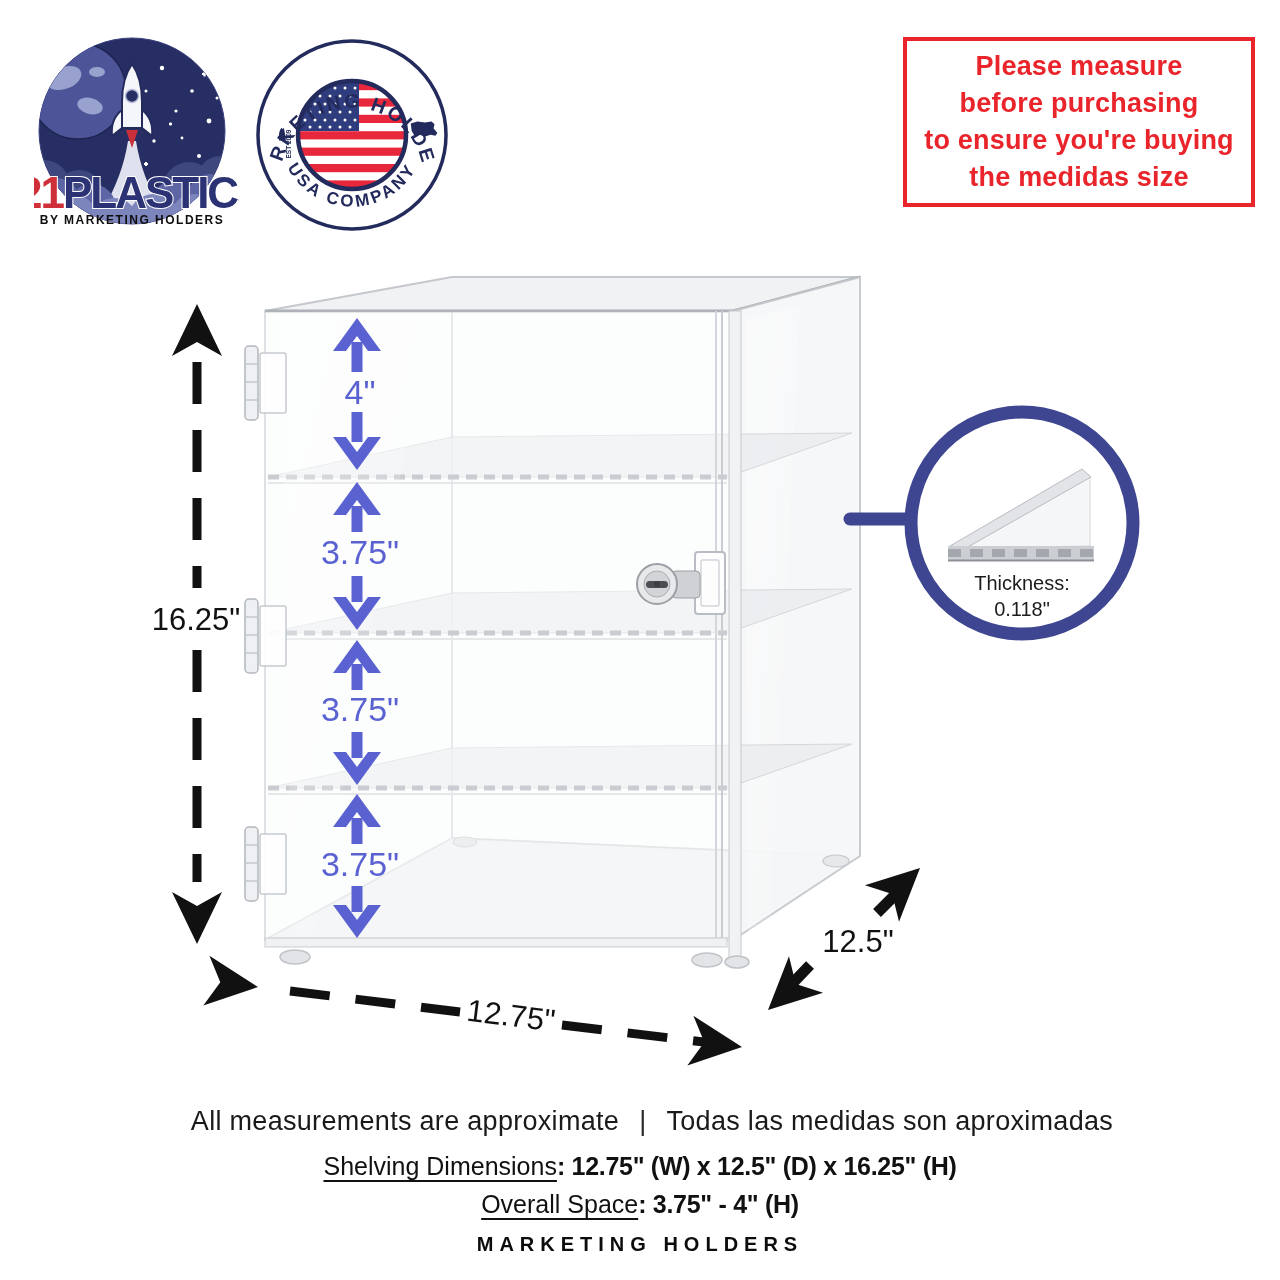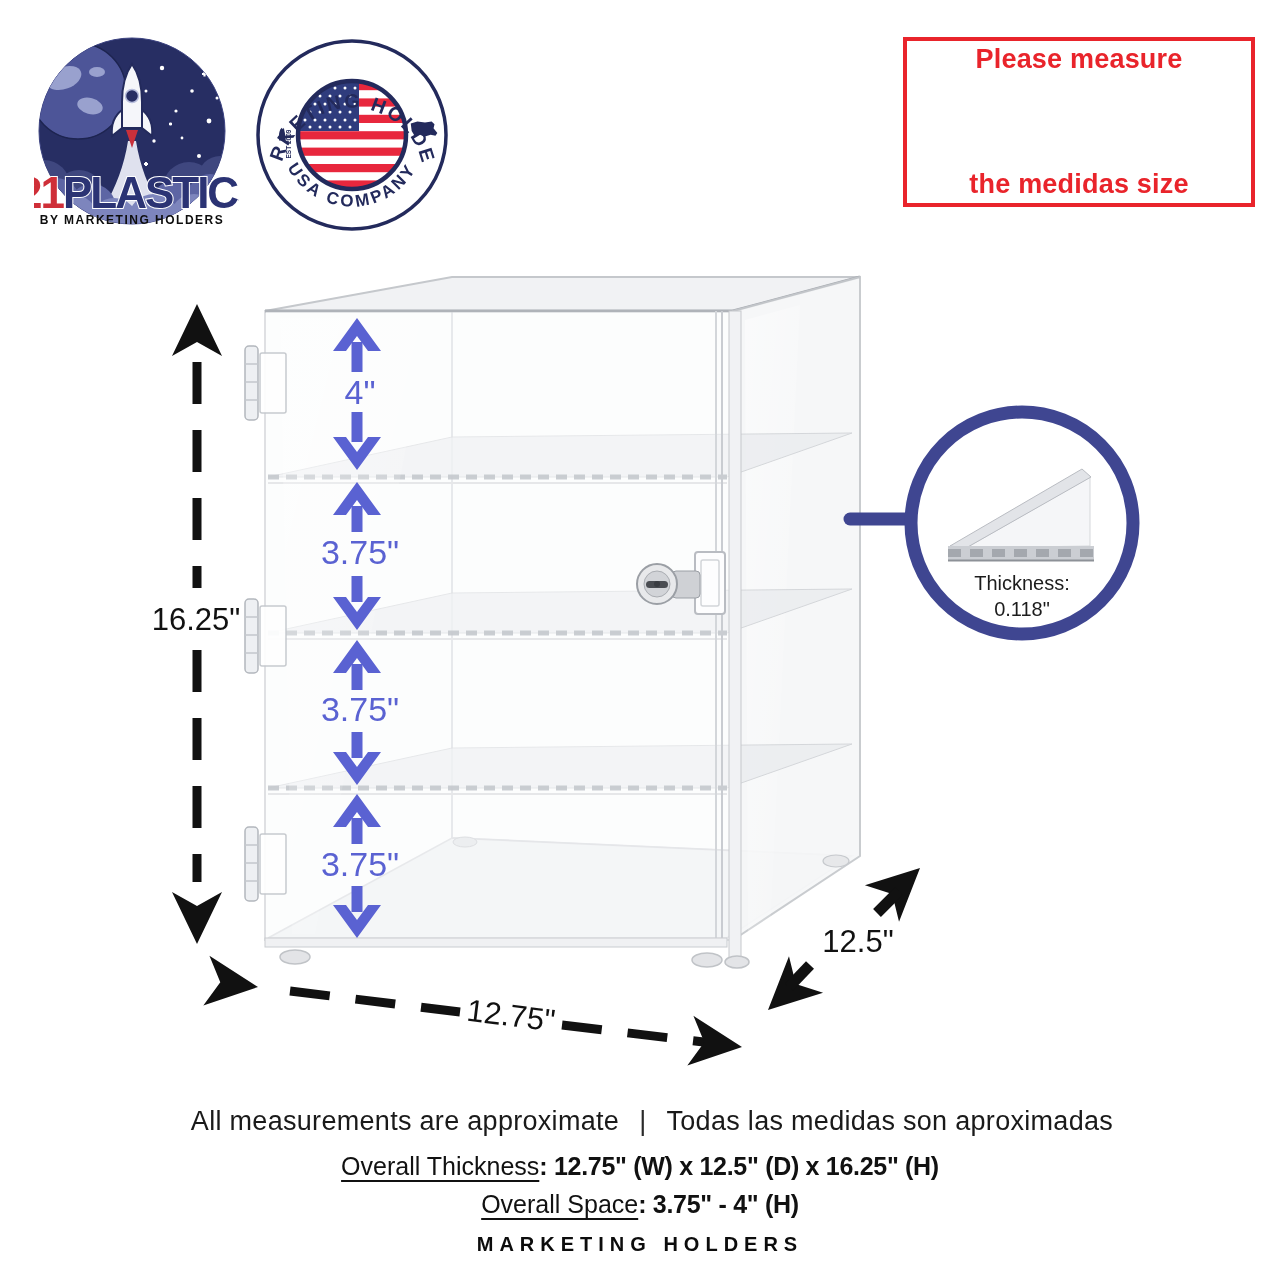--- a/index.html
+++ b/index.html
@@ -1,21 +1,21 @@
 <!DOCTYPE html>
 <html><head>
 <meta charset="utf-8">
 <style>
   html,body{margin:0;padding:0;background:#fff;}
   .page{position:relative;width:1280px;height:1280px;background:#ffffff;overflow:hidden;
         font-family:"Liberation Sans",sans-serif;}
   .abs{position:absolute;}
   
   .warnbox{left:903px;top:37px;width:352px;height:170px;border:4px solid #e9242b;
-           box-sizing:border-box;display:flex;flex-direction:column;justify-content:space-between;
+           box-sizing:border-box;display:flex;flex-direction:column;justify-content:center;
            text-align:center;}
   .warnbox .wline{color:#e9242b;font-weight:bold;font-size:27px;line-height:37px;
                   letter-spacing:.2px;}
   
   .foot1{left:12px;top:1106px;width:1280px;text-align:center;font-size:27px;color:#1a1a1a;
          letter-spacing:.3px;}
   .foot1 .sep{margin:0 20px;color:#2a2a2a;}
   .foot2{left:0;top:1152px;width:1280px;text-align:center;font-size:25px;color:#111;}
   .foot3{left:0;top:1190px;width:1280px;text-align:center;font-size:25px;color:#111;}
   .ulabel{text-decoration:underline;text-underline-offset:5px;
@@ -167,20 +167,22 @@
     <path fill="#232a5c" d="M165 92 l7 -2 l8 1 l7 -1 l3 3 l-1 4 l4 5 l-2 3 l-5 -1 l-7 2 l-6 -3 l-4 2 l-3 -5 z" transform="translate(2,0) scale(0.95)"></path>
 
     <g>
       <path d="M30 92 c2 2 3 5 3 8 l0 6 l-6 0 l0 -6 c0 -3 1 -6 3 -8 z" fill="#232a5c" transform="scale(0.9) translate(3,10)"></path>
       <text x="39" y="108" font-size="6.5" font-weight="bold" fill="#232a5c" transform="rotate(-90 39 108)" text-anchor="middle">EST 2009</text>
     </g>
   </svg>
 
   <div class="abs warnbox">
     <div class="wline">Please measure</div>
+    <div class="wline">before purchasing</div>
+    <div class="wline">to ensure you're buying</div>
     <div class="wline">the medidas size</div>
   </div>
 
   <svg class="abs" style="left:0;top:0;" width="1280" height="1280" viewBox="0 0 1280 1280">
     <defs>
       <linearGradient id="glassStreak" x1="0" y1="0" x2="1" y2="1">
         <stop offset="0" stop-color="#ffffff" stop-opacity="0.9"></stop>
         <stop offset="1" stop-color="#ffffff" stop-opacity="0"></stop>
       </linearGradient>
     </defs>
@@ -325,20 +327,20 @@
       </g>
       <text x="1022" y="590" text-anchor="middle" font-size="20" fill="#1c1c1c">Thickness:</text>
       <text x="1022" y="616" text-anchor="middle" font-size="20" fill="#1c1c1c">0.118"</text>
     </g>
   </svg>
 
   <div class="abs foot1">
     <span>All measurements are approximate</span><span class="sep">|</span><span>Todas las medidas son aproximadas</span>
   </div>
   <div class="abs foot2">
-    <span class="ulabel">Overall Thickness</span><span class="dimval">: 12.75" (W) x 12.5" (D) x 16.25" (H)</span>
+    <span class="ulabel">Shelving Dimensions</span><span class="dimval">: 12.75" (W) x 12.5" (D) x 16.25" (H)</span>
   </div>
   <div class="abs foot3">
     <span class="ulabel">Overall Space</span><span class="dimval">: 3.75" - 4" (H)</span>
   </div>
   <div class="abs foot4">MARKETING HOLDERS</div>
 
 </div>
 
 </body></html>

